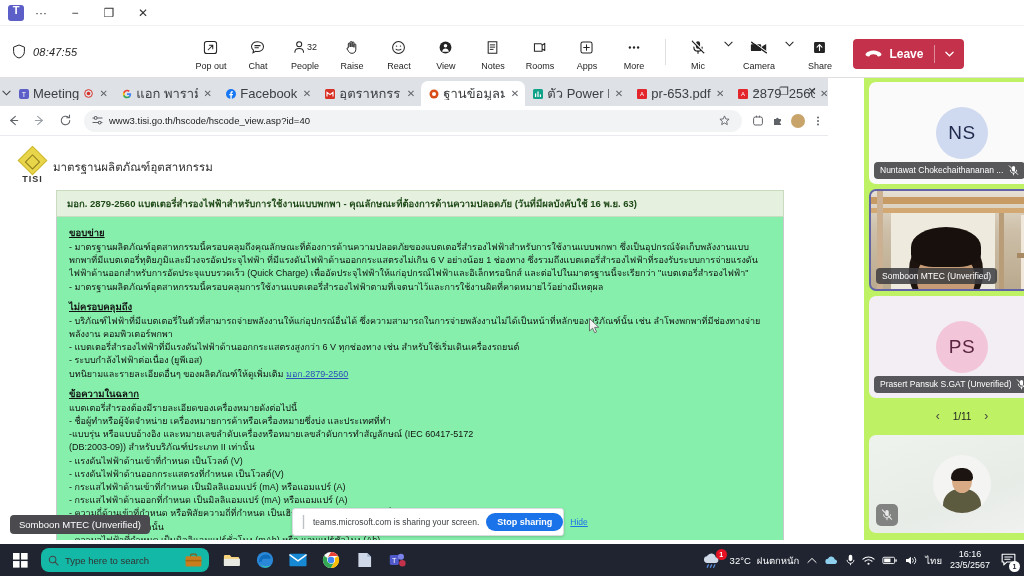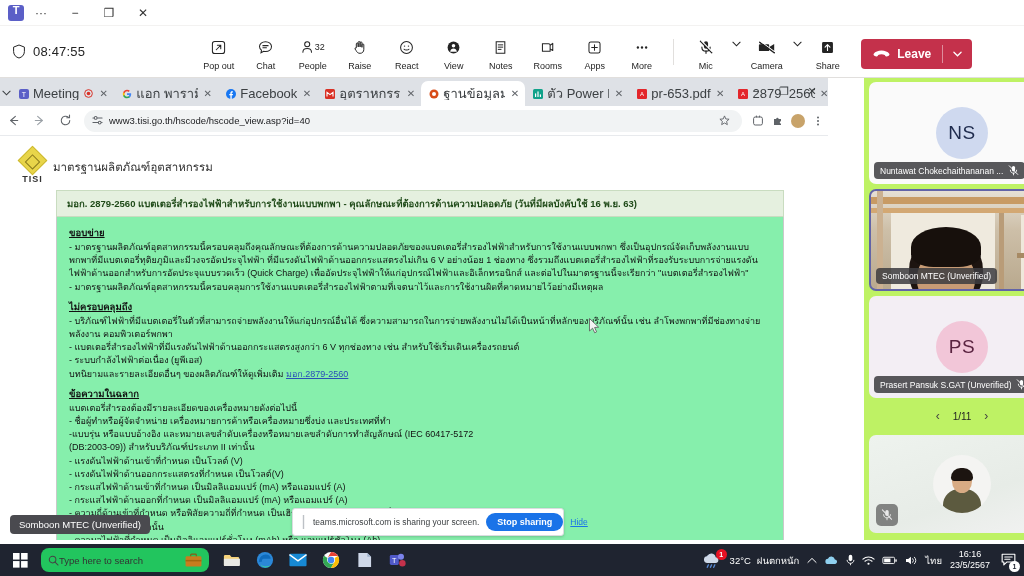--- a/index.html
+++ b/index.html
@@ -37,21 +37,21 @@
   }
 
   
   .meetbar {
     position: absolute; top: 26px; left: 0; width: 1024px; height: 52px;
     background: #ffffff; display: flex; align-items: center;
     border-bottom: 1px solid #e1dfdd;
   }
   .timer-wrap { display: flex; align-items: center; gap: 7px; margin-left: 12px; }
   .shield-ic { width: 14px; height: 15px; }
-  .timer-txt { font-size: 13px; color: #242424; letter-spacing: .2px; }
+  .timer-txt { font-size: 11px; color: #242424; letter-spacing: .2px; font-style: italic; }
 
   .tools { display: flex; align-items: flex-end; margin-left: 110px; gap: 0; }
   .tool {
     width: 47px; display: flex; flex-direction: column; align-items: center;
     justify-content: flex-end; padding-top: 4px; cursor: default; position: relative;
   }
   .tool .ic { height: 22px; display: flex; align-items: center; justify-content: center; }
   .tool .lb { font-size: 9px; color: #242424; margin-top: 3px; white-space: nowrap; }
   .badge-n { font-size: 9px; color: #242424; margin-left: 1px; vertical-align: top; }
 
@@ -184,21 +184,21 @@
   .pavatar {
     width: 52px; height: 52px; border-radius: 50%;
     display: flex; align-items: center; justify-content: center;
     font-size: 19px; color: #1f2b4d; letter-spacing: .5px;
   }
   .pavatar.blue { background: #cfd9ef; }
   .pavatar.pinkc { background: #f2c6d8; color: #5a2340; }
   .pname {
     position: absolute; left: 5px; bottom: 5px; max-width: 172px;
     background: rgba(60,60,64,.86); color: #fff; font-size: 8.5px;
-    padding: 3px 6px; border-radius: 4px; display: flex; align-items: center; gap: 5px;
+    padding: 3px 6px; border-radius: 4px; display: flex; gap: 5px;
     white-space: nowrap; overflow: hidden;
   }
   .pname .nm { overflow: hidden; text-overflow: ellipsis; }
   .vidtile {
     width: 186px; height: 102px; border-radius: 7px; overflow: hidden;
     position: relative; margin-bottom: 5px; border: 2px solid #6264a7;
     background: linear-gradient(180deg,#e6e0d4 0%,#cdbfa8 40%,#b9a98e 100%);
   }
   .vid-scene { position: absolute; inset: 0; }
   .beam { position: absolute; background: #b08b5a; }
@@ -241,22 +241,22 @@
     display: flex; align-items: center; justify-content: center;
   }
 
   
   .taskbar {
     position: absolute; left: 0; top: 544px; width: 1024px; height: 32px;
     background: #1f2430; display: flex; align-items: center;
   }
   .start-btn { width: 40px; height: 32px; display: flex; align-items: center; justify-content: center; }
   .tb-search {
-    width: 168px; height: 24px; background: #22c55e; border-radius: 8px;
-    display: flex; align-items: center; padding: 0 7px; margin-left: 1px;
+    width: 168px; height: 24px; background: #14b8a6; border-radius: 8px;
+    display: flex; align-items: center; gap: 6px; padding: 0 7px; margin-left: 1px;
   }
   .tb-search-txt { font-size: 9.5px; color: #333; white-space: nowrap; }
   .tb-brief { margin-left: auto; width: 17px; height: 14px; }
   .tb-apps { display: flex; align-items: center; gap: 3px; margin-left: 8px; }
   .tb-app { width: 30px; height: 30px; display: flex; align-items: center; justify-content: center; position: relative; }
   .tb-right { margin-left: auto; display: flex; align-items: center; gap: 8px; padding-right: 6px; }
   .wx { display: flex; align-items: center; gap: 6px; }
   .wx-txt { font-size: 9.5px; color: #fff; white-space: nowrap; }
   .tray { display: flex; align-items: center; gap: 7px; }
   .tray-ic { color: #fff; display: flex; align-items: center; }

